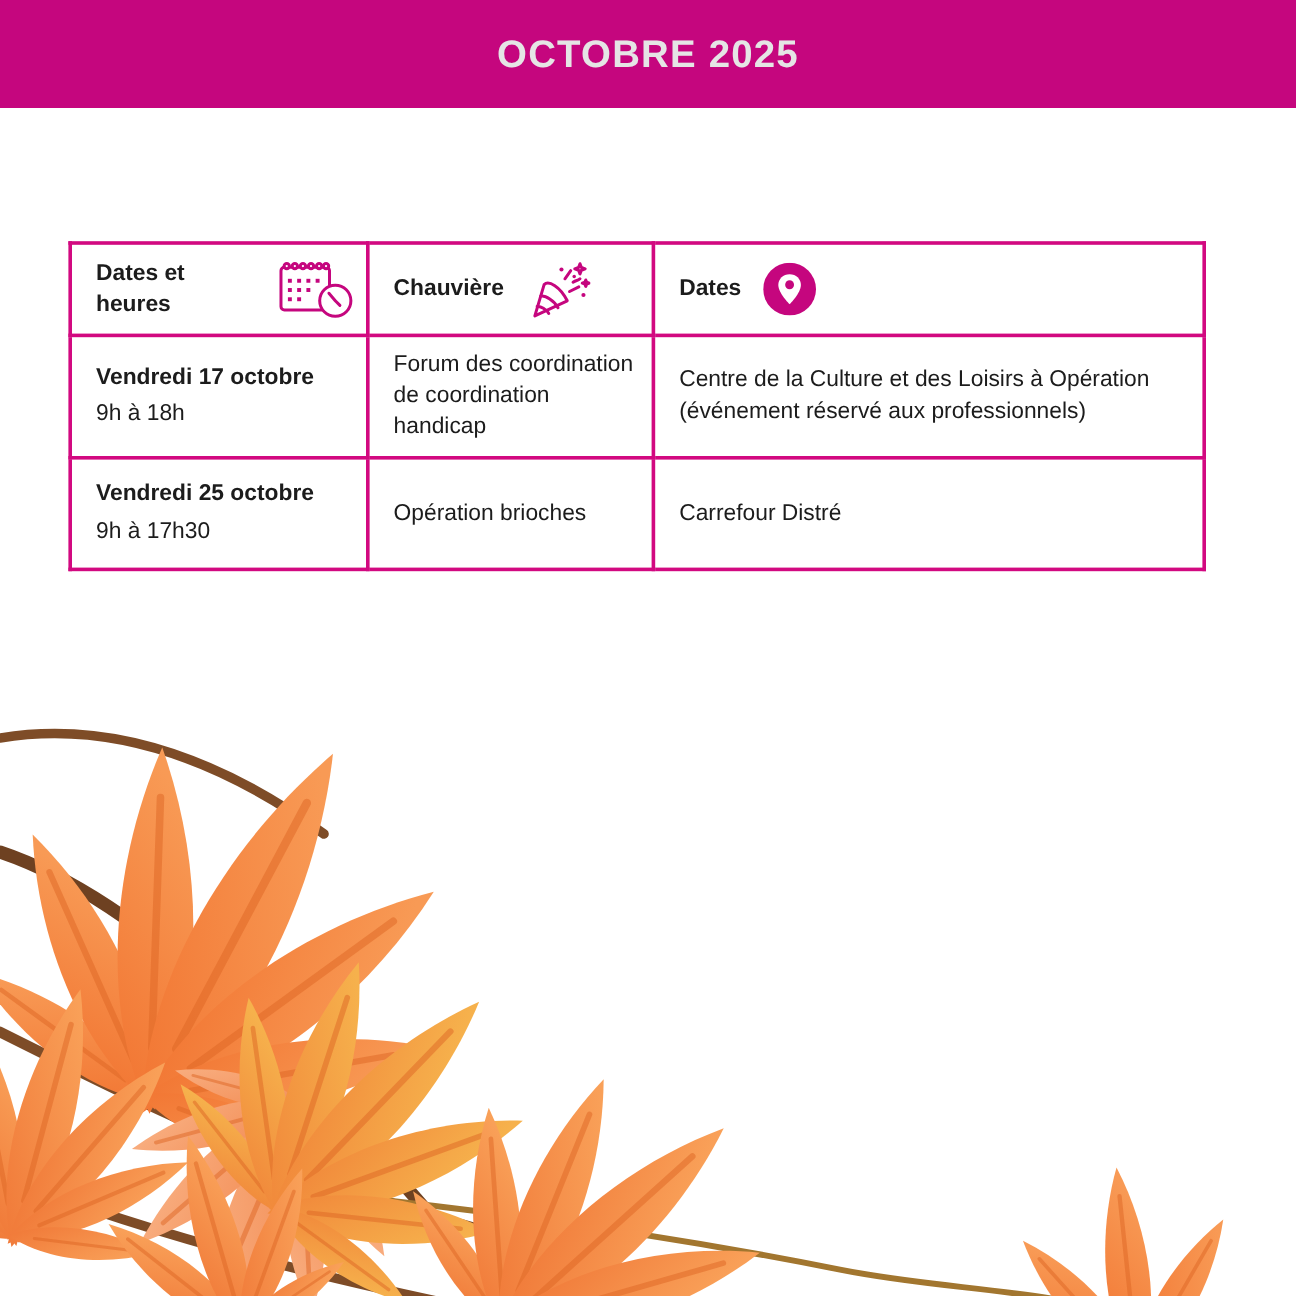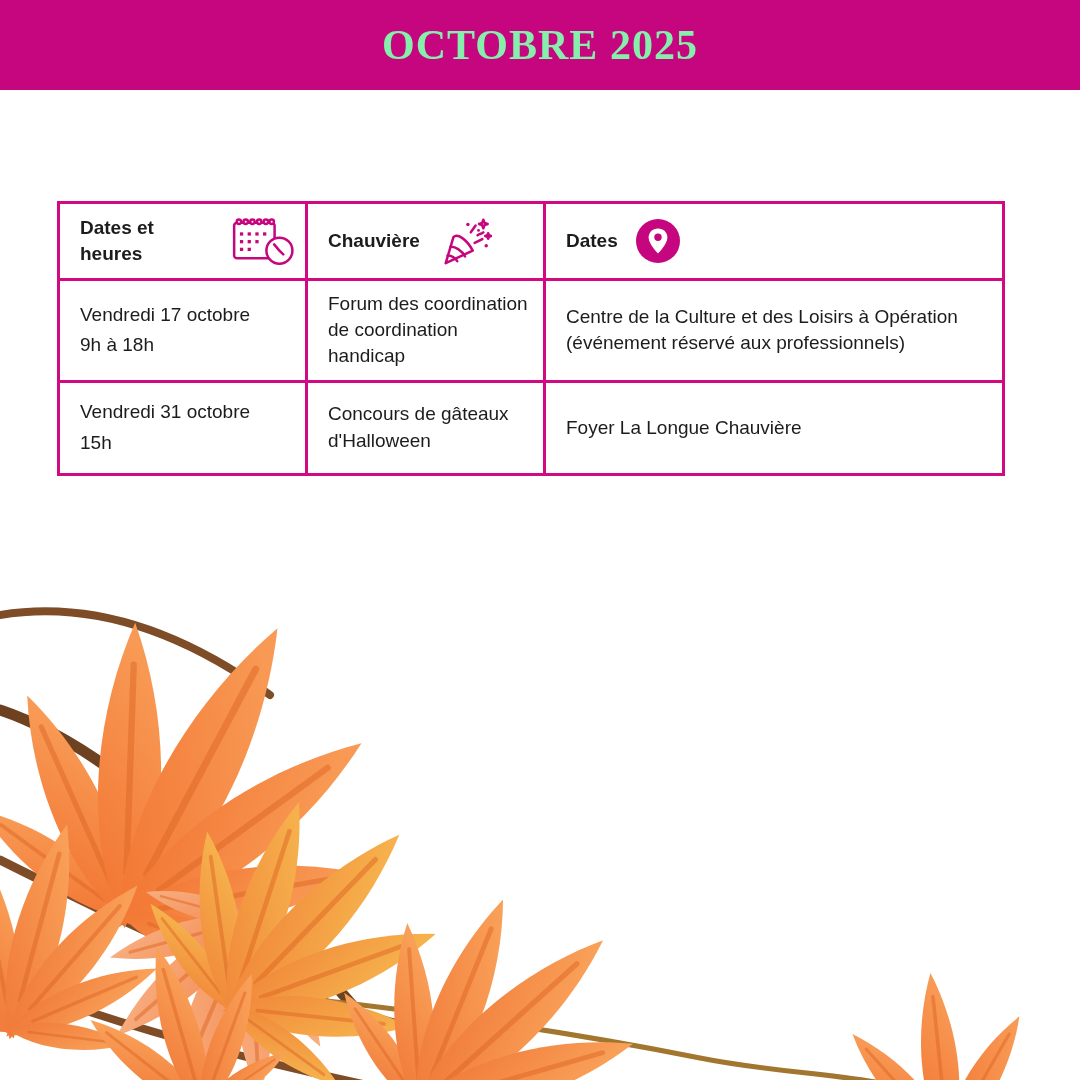--- a/index.html
+++ b/index.html
@@ -13,22 +13,22 @@
   body{font-family:"Liberation Sans","DejaVu Sans",sans-serif;color:var(--text);}
   .page{position:relative;width:1080px;height:1080px;background:var(--background);overflow:hidden;}
 
   
   .banner{
     position:absolute;left:0;top:0;width:1080px;height:90px;
     background:var(--accent);
     display:flex;align-items:center;justify-content:center;
   }
   .banner h1{
-    color:#86efac;font-size:42px;font-weight:800;letter-spacing:1px;
-    font-family:Liberation Serif, serif;
+    color:#e5e5e5;font-size:32px;font-weight:800;letter-spacing:1px;
+    font-family:Liberation Sans, sans-serif;
   }
 
   
   .events-table{
     position:absolute;left:57px;top:201px;width:945px;
     border-collapse:collapse;background:#fff;table-layout:fixed;
     z-index:2;
     border-radius:28px;
   }
   .events-table td,.events-table th{
@@ -40,21 +40,21 @@
   }
   .events-table thead th{height:64px;font-weight:bold;}
   .events-table tbody tr:nth-child(1) td{height:90px;}
   .events-table tbody tr:nth-child(2) td{height:93px;}
   .events-table tbody tr:nth-child(3) td{height:90px;}
   .col1{width:248px;}
   .col2{width:238px;}
   .col3{width:459px;}
   .hcell{display:flex;align-items:center;gap:18px;}
   .hlabel{font-weight:bold;font-size:19px;}
-  .date{font-weight:normal;}
+  .date{font-weight:bold;}
   .time{font-weight:normal;margin-top:4px;}
 
   
   .icn{flex:0 0 auto;}
   .icn path,.icn rect,.icn circle,.icn line,.icn polyline{vector-effect:none;}
   .stroke-acc{stroke:var(--accent);fill:none;stroke-width:2.6;stroke-linecap:round;stroke-linejoin:round;}
   .fill-acc{fill:var(--accent);}
   .fill-white{fill:#FFFFFF;}
 
   
@@ -143,25 +143,25 @@
       <tr>
         <td>
           <div class="date">Vendredi 17 octobre</div>
           <div class="time">9h à 18h</div>
         </td>
         <td>Forum des coordination de coordination handicap</td>
         <td>Centre de la Culture et des Loisirs à Opération (événement réservé aux professionnels)</td>
       </tr>
       <tr>
         <td>
-          <div class="date">Vendredi 31 octobre</div>
-          <div class="time">15h</div>
+          <div class="date">Vendredi 25 octobre</div>
+          <div class="time">9h à 17h30</div>
         </td>
-        <td>Concours de gâteaux d'Halloween</td>
-        <td>Foyer La Longue Chauvière</td>
+        <td>Opération brioches</td>
+        <td>Carrefour Distré</td>
       </tr>
     </tbody>
   </table>
 
   <svg class="leaves" viewBox="0 0 1080 520" width="1080" height="520">
     <defs>
       <linearGradient id="gA" x1="0" y1="1" x2="0.3" y2="0">
         <stop offset="0" class="sA2"></stop>
           <stop offset="1" class="sA1"></stop>
       </linearGradient>

